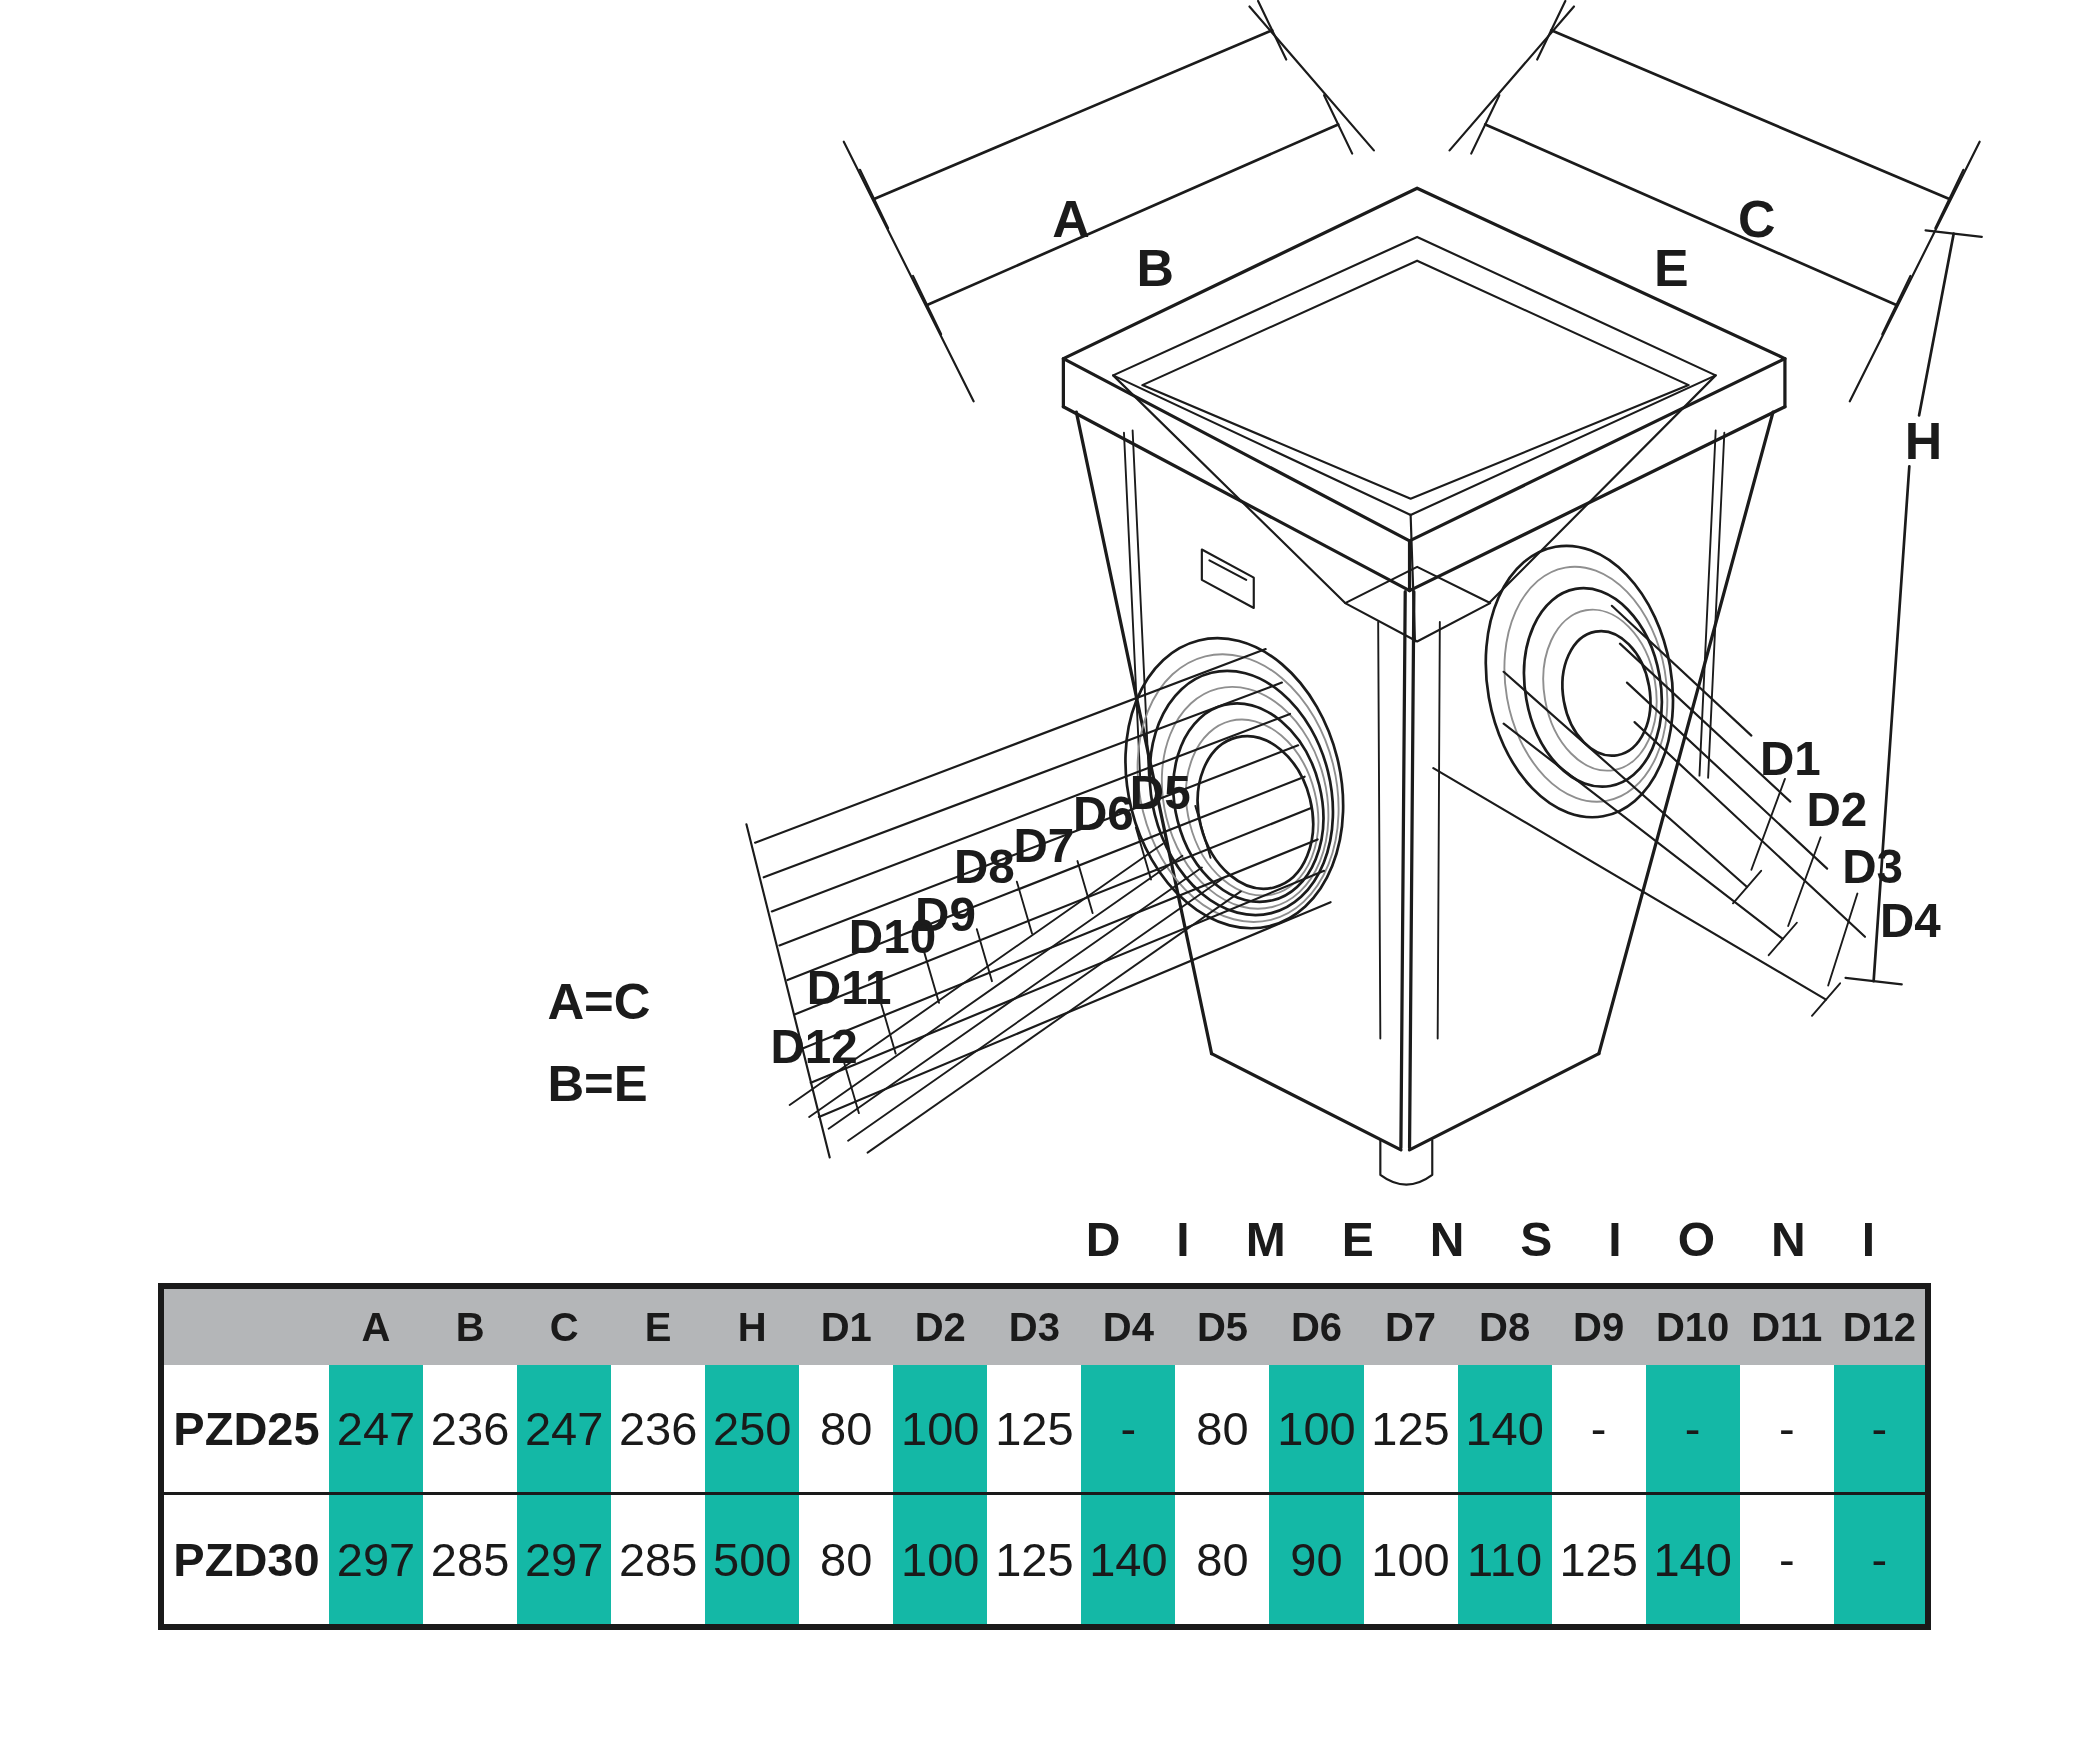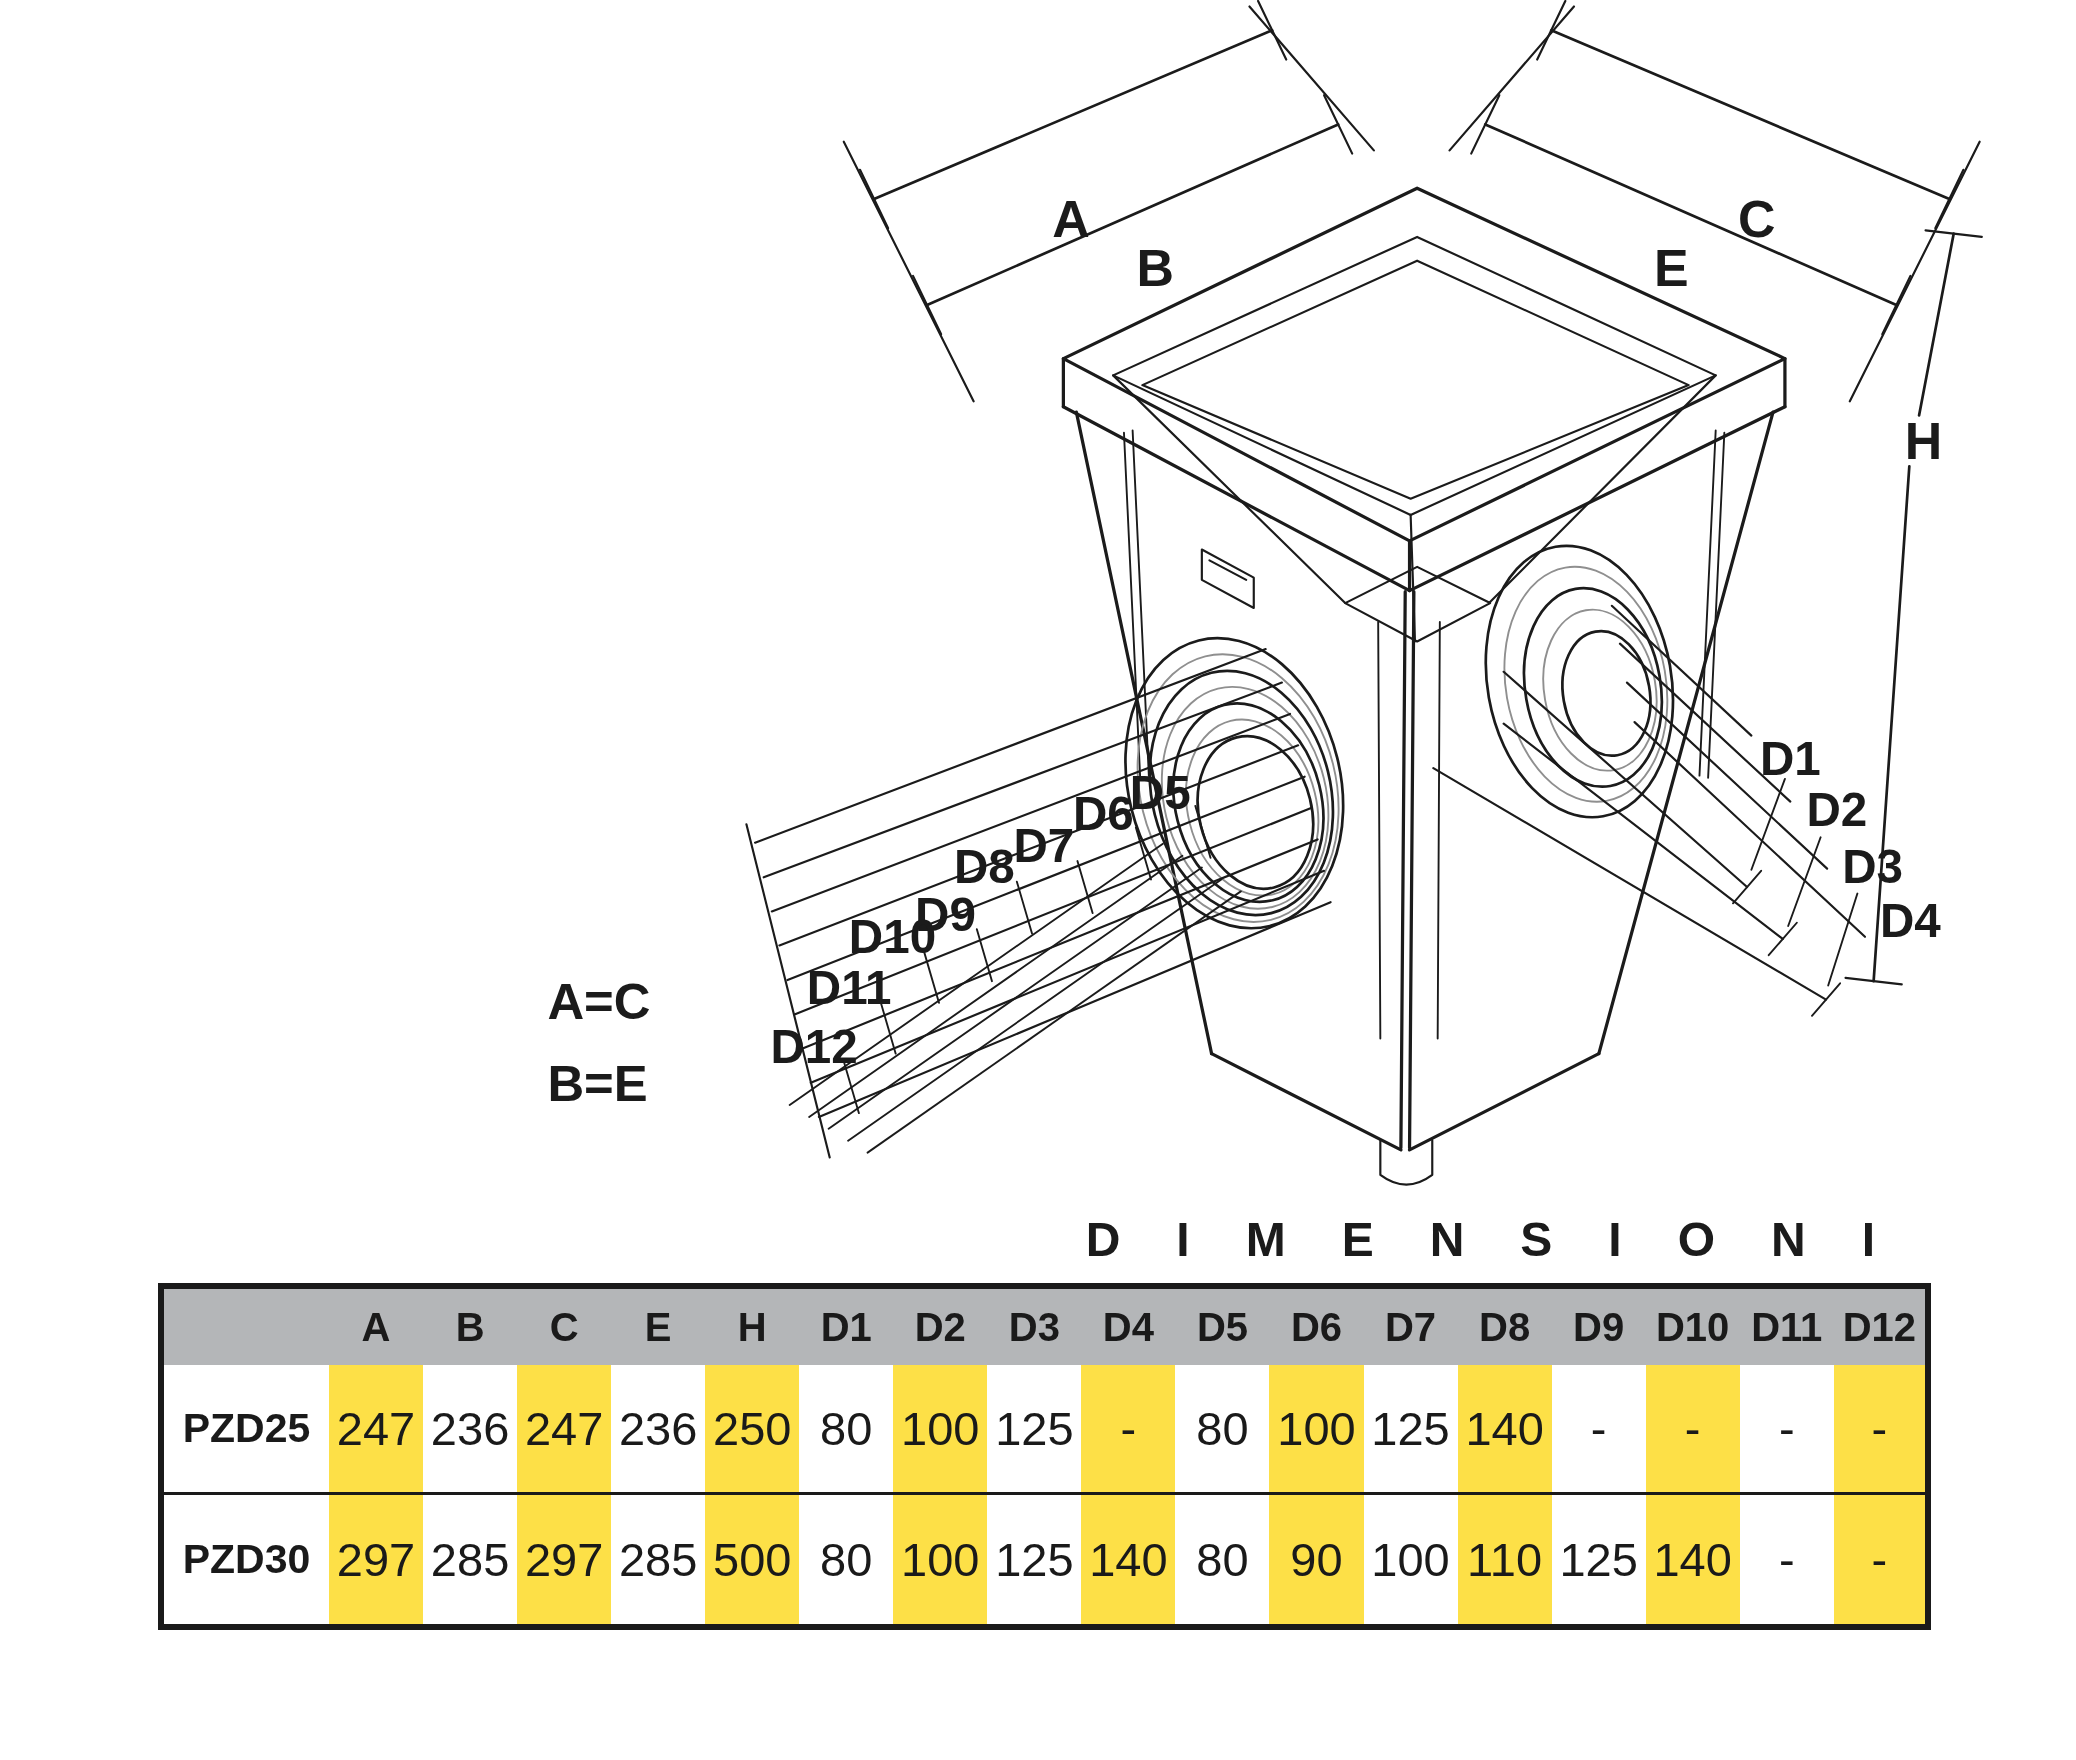--- a/index.html
+++ b/index.html
@@ -30,22 +30,22 @@
   table.dims, table.dims td, table.dims th{border:0;}
   table.dims{border:6.5px solid #1a1a1a;}
   table.dims thead th{
     height:76px;background:#b4b6b8;font-weight:bold;font-size:40px;
     text-align:center;vertical-align:middle;padding:0;color:#1a1a1a;
   }
   table.dims tbody td{
     height:88px;font-size:47px;text-align:center;vertical-align:middle;padding:0;color:#1a1a1a;
   }
   table.dims tbody tr + tr td{border-top:3.2px solid #1a1a1a;}
-  table.dims tbody td.model{font-weight:bold;font-size:41px;margin-top:9px;}
-  table.dims td.green{background:#fde047;}
+  table.dims tbody td.model{font-weight:bold;font-size:47px;margin-top:9px;}
+  table.dims td.green{background:#14b8a6;}
   table.dims col.labelcol{width:168px;}
 </style>
 </head>
 <body>
 
 <div class="page">
 
   <svg class="diagram" width="2077" height="1217" viewBox="0 0 3840 2250">
 
     <g>

